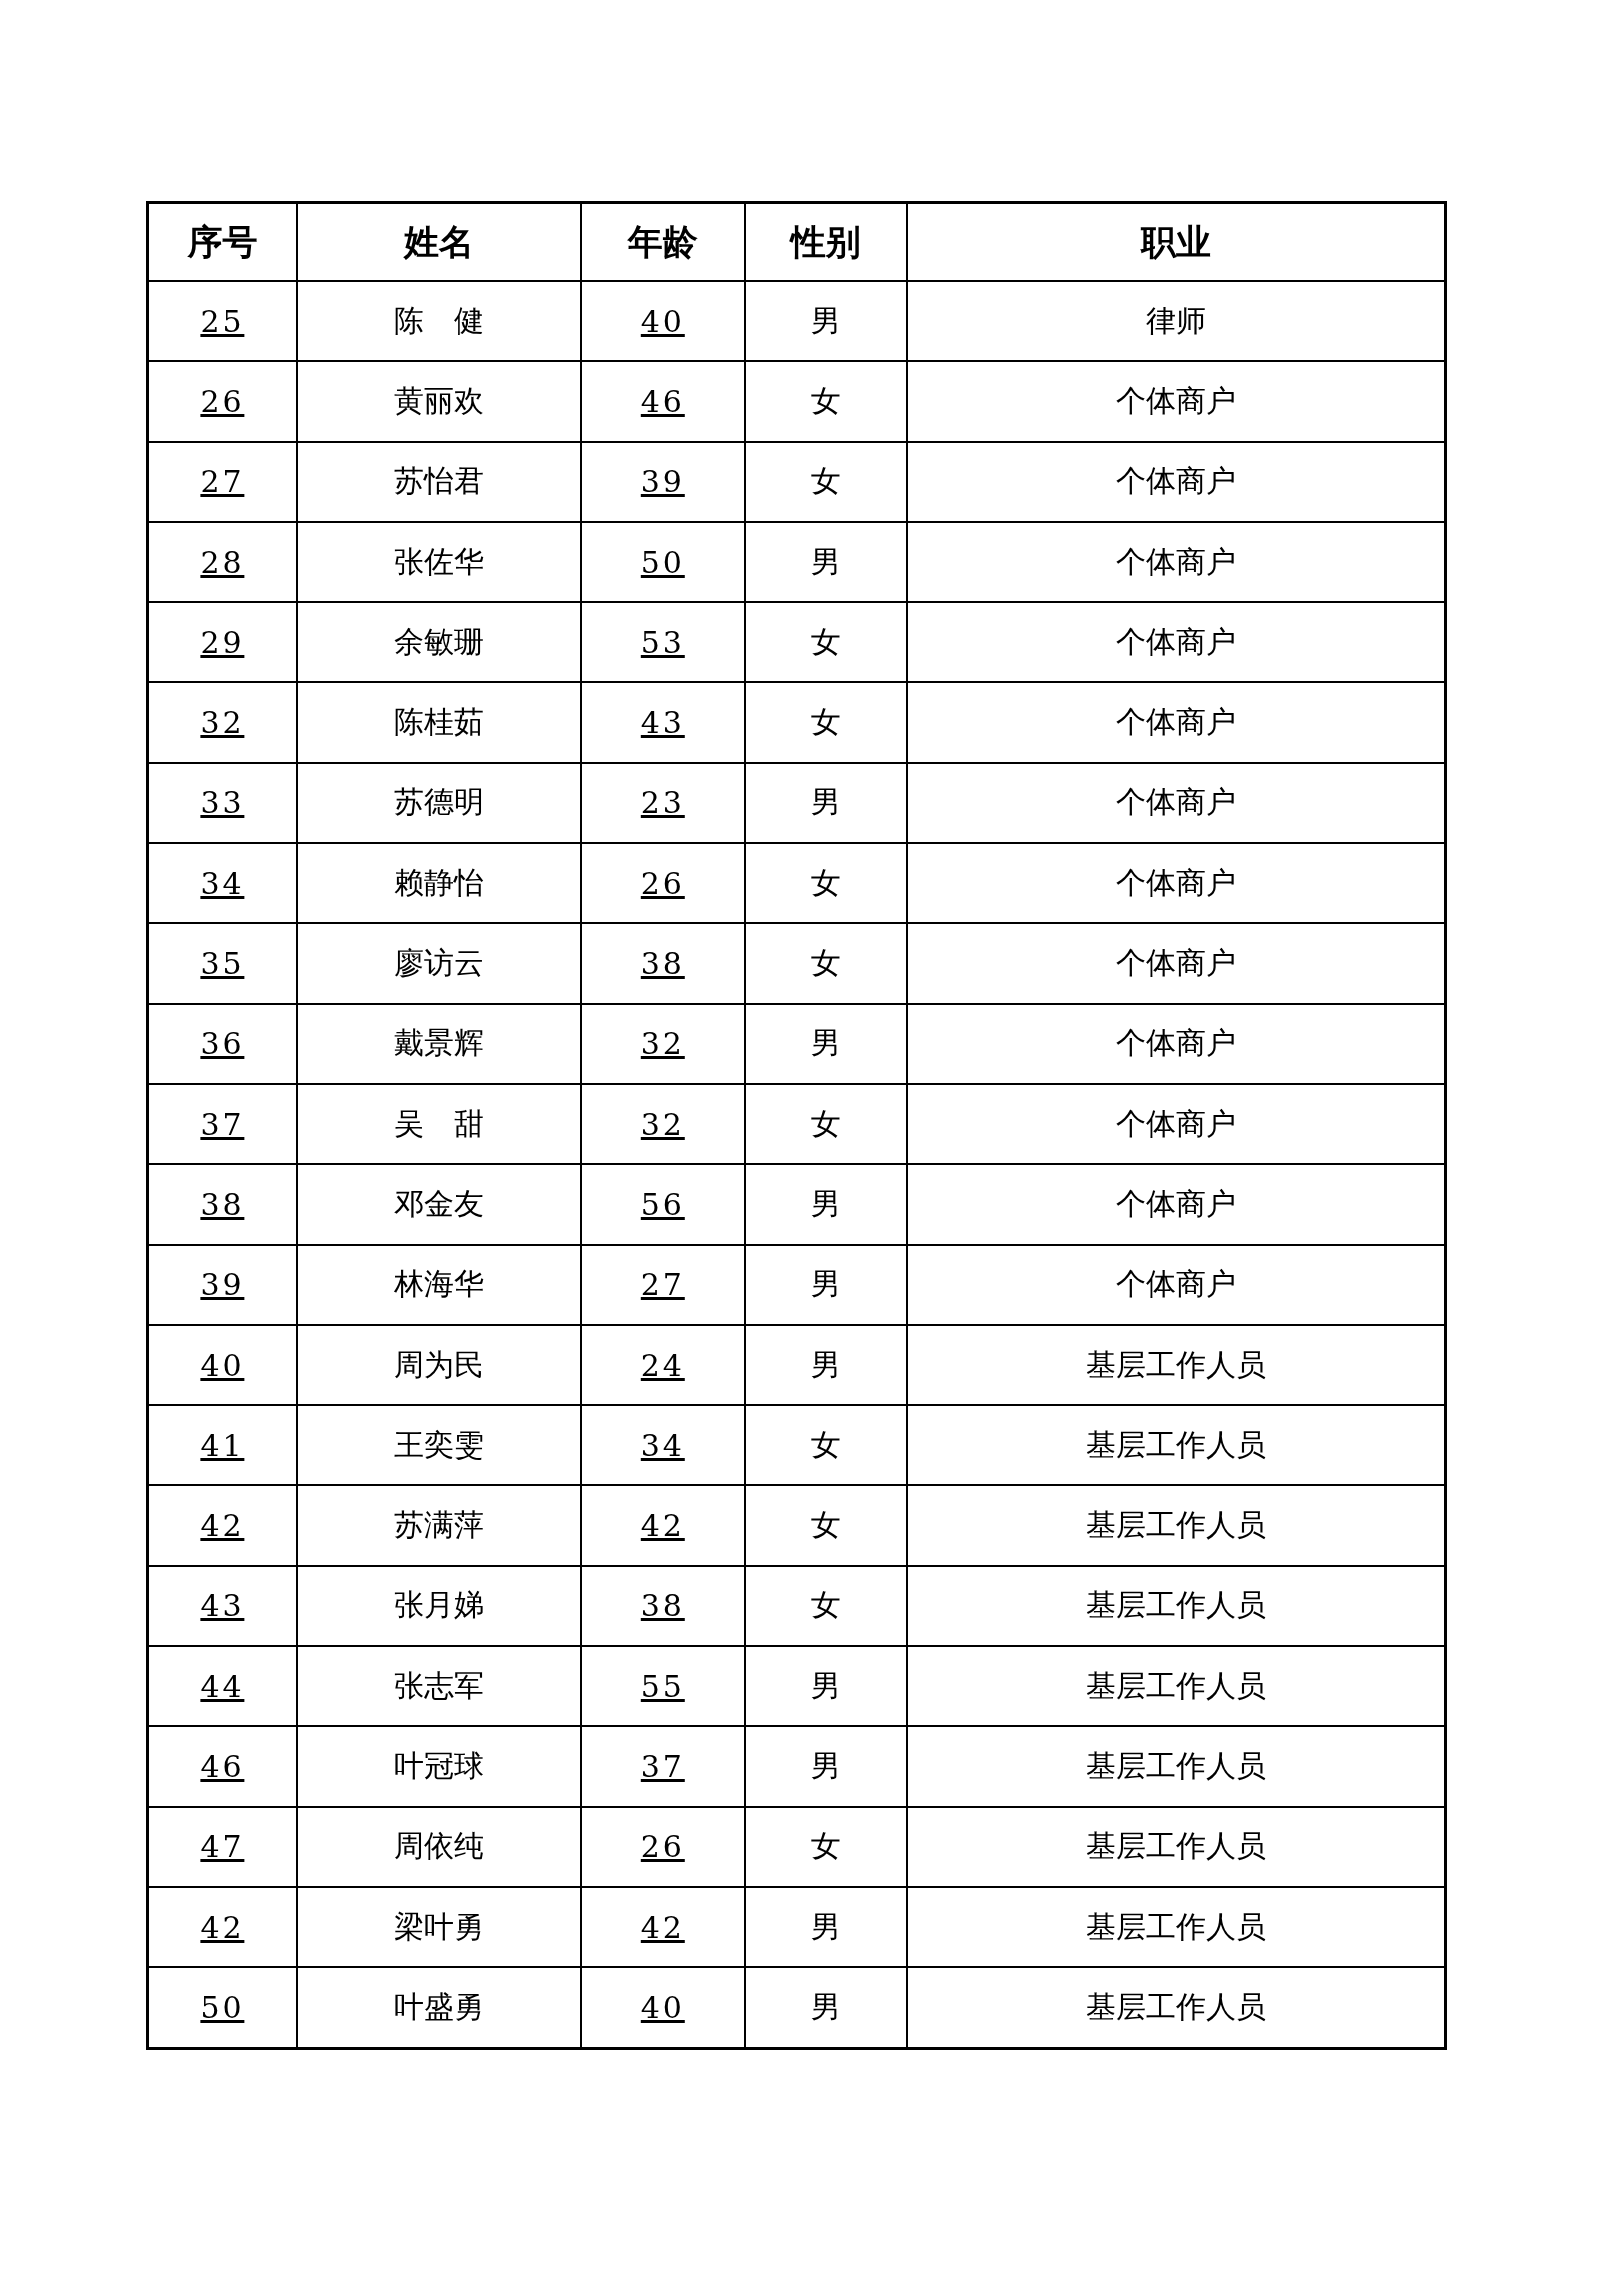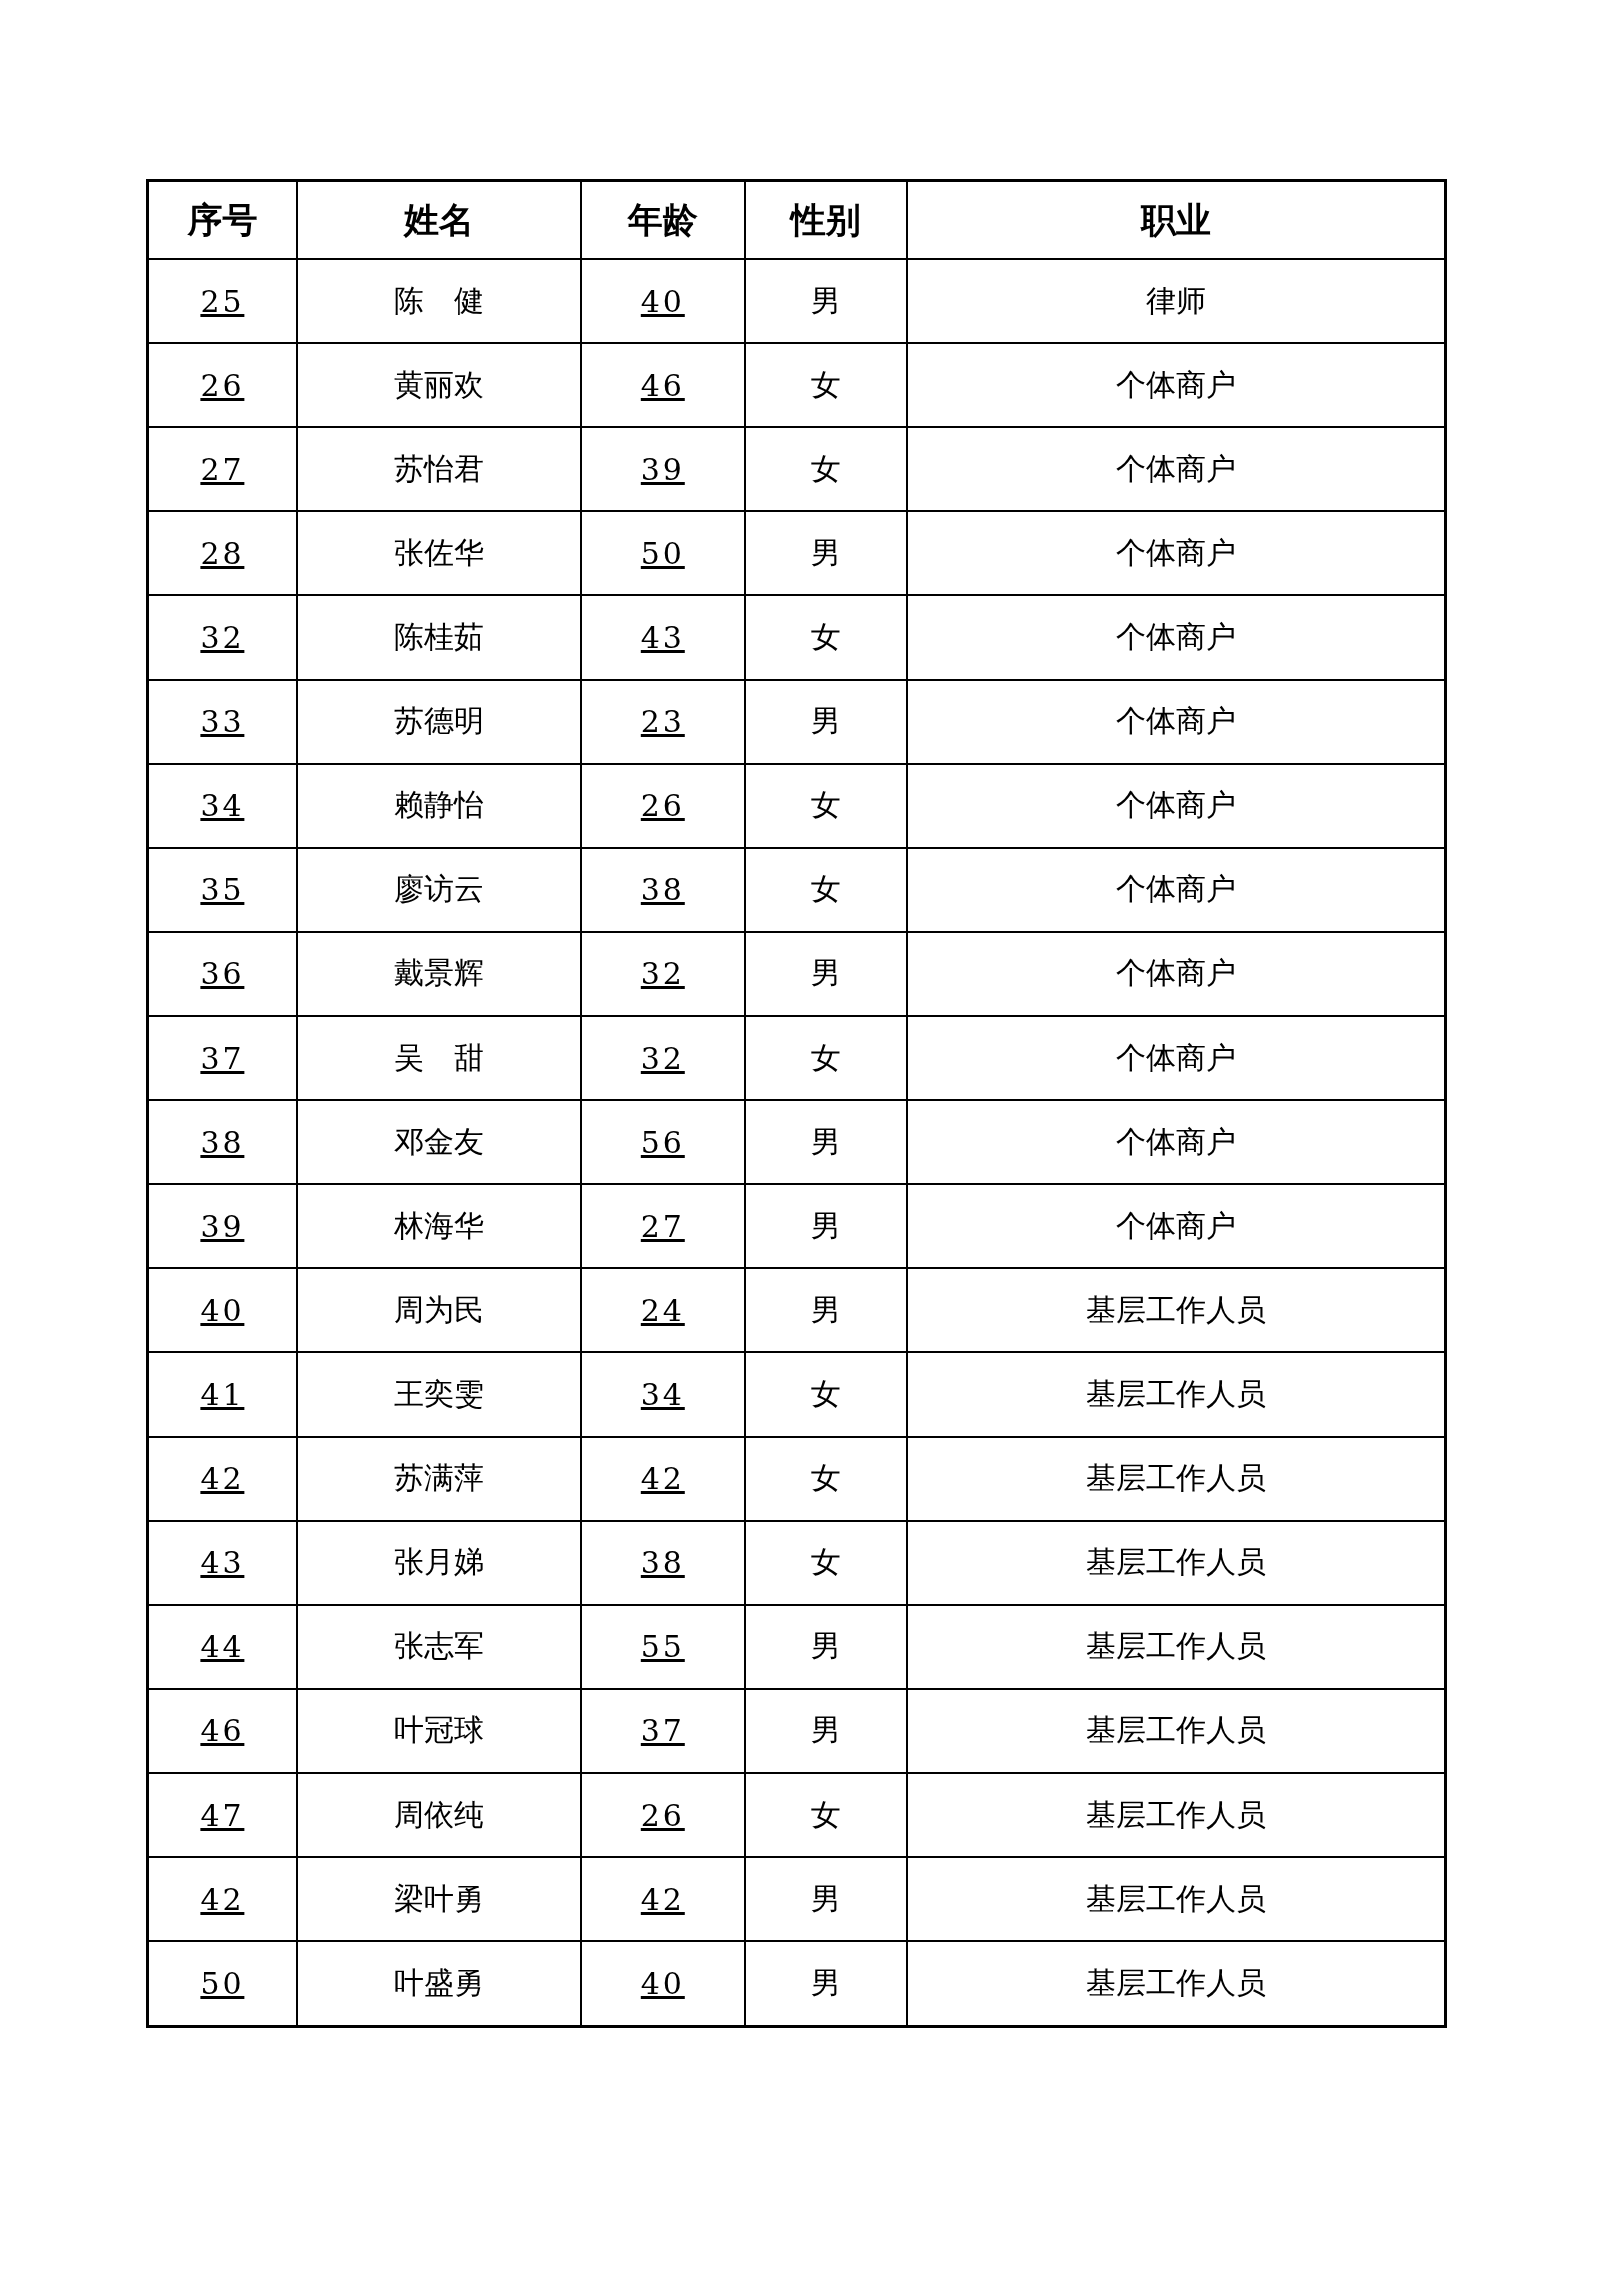--- a/index.html
+++ b/index.html
@@ -10,21 +10,21 @@
   body {
     position: relative;
     width: 1620px;
     height: 2292px;
     font-family: "DejaVu Serif", "Liberation Serif", serif;
     color: #000000;
   }
   .table-wrap {
     position: absolute;
     left: 146px;
-    top: 179px;
+    top: 201px;
     width: 1301px;
     height: 1849px;
   }
   table.roster {
     width: 100%;
     height: 100%;
     border-collapse: collapse;
     table-layout: fixed;
     border: 3.9px solid #000000;
   }
@@ -102,20 +102,27 @@
           <td>个体商户</td>
         </tr>
         <tr>
           <td class="num">28</td>
           <td>张佐华</td>
           <td class="num">50</td>
           <td>男</td>
           <td>个体商户</td>
         </tr>
         <tr>
+          <td class="num">29</td>
+          <td>余敏珊</td>
+          <td class="num">53</td>
+          <td>女</td>
+          <td>个体商户</td>
+        </tr>
+        <tr>
           <td class="num">32</td>
           <td>陈桂茹</td>
           <td class="num">43</td>
           <td>女</td>
           <td>个体商户</td>
         </tr>
         <tr>
           <td class="num">33</td>
           <td>苏德明</td>
           <td class="num">23</td>

